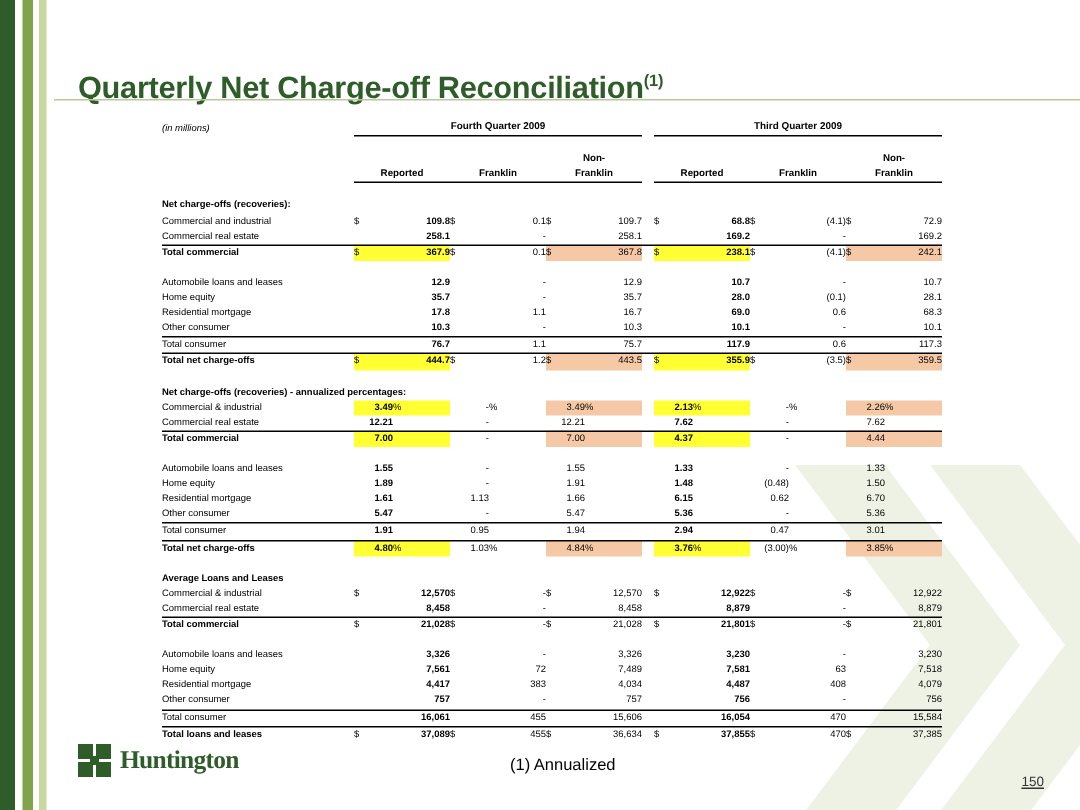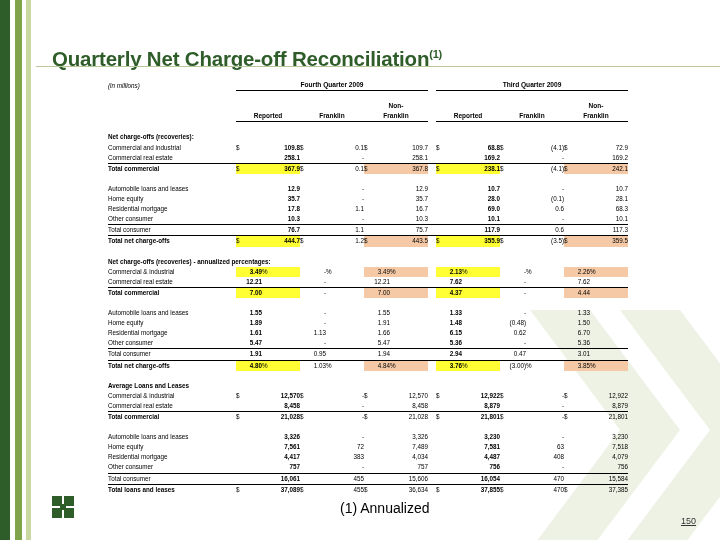--- a/index.html
+++ b/index.html
@@ -57,21 +57,21 @@
   .hl-y{background:#ffff33;}
   .hl-o{background:#f5c9a5;}
 
   .spacer td{height:5px;line-height:5px;}
   .tiny{height:4px;line-height:4px;}
 
   
   .hunt{position:absolute;left:52px;bottom:22px;display:flex;align-items:center;gap:6px;}
   .hunt .mark{width:22px;height:22px;position:relative;}
   .hunt .name{font-size:17px;font-weight:bold;color:#2f5d2a;font-family:"Liberation Serif", serif;letter-spacing:-0.5px;}
-  .footnote{position:absolute;left:340px;bottom:24px;font-size:14px;color:#000;}
+  .footnote{position:absolute;left:340px;bottom:24px;font-size:11px;color:#000;}
   .pageno{position:absolute;right:24px;bottom:14px;font-size:9px;color:#333;text-decoration:underline;}
 </style>
 </head>
 <body>
 
 <div class="leftbar1"></div>
 <div class="leftbar2"></div>
 <div class="leftbar3"></div>
 <div class="leftbar4"></div>
 <div class="leftbar5"></div>
@@ -619,16 +619,17 @@
 <div class="hunt">
   <span class="mark">
     <svg width="22" height="22" viewBox="0 0 22 22">
       <rect x="0" y="0" width="10" height="10" fill="#2f5d2a"></rect>
       <rect x="12" y="0" width="10" height="10" fill="#2f5d2a"></rect>
       <rect x="0" y="12" width="10" height="10" fill="#2f5d2a"></rect>
       <rect x="12" y="12" width="10" height="10" fill="#2f5d2a"></rect>
       <rect x="8" y="8" width="6" height="6" fill="#2f5d2a"></rect>
     </svg>
   </span>
+  <span class="name">Huntington</span>
 </div>
 
 <div class="footnote">(1)  Annualized</div>
 <div class="pageno">150</div>
 
 </body></html>

